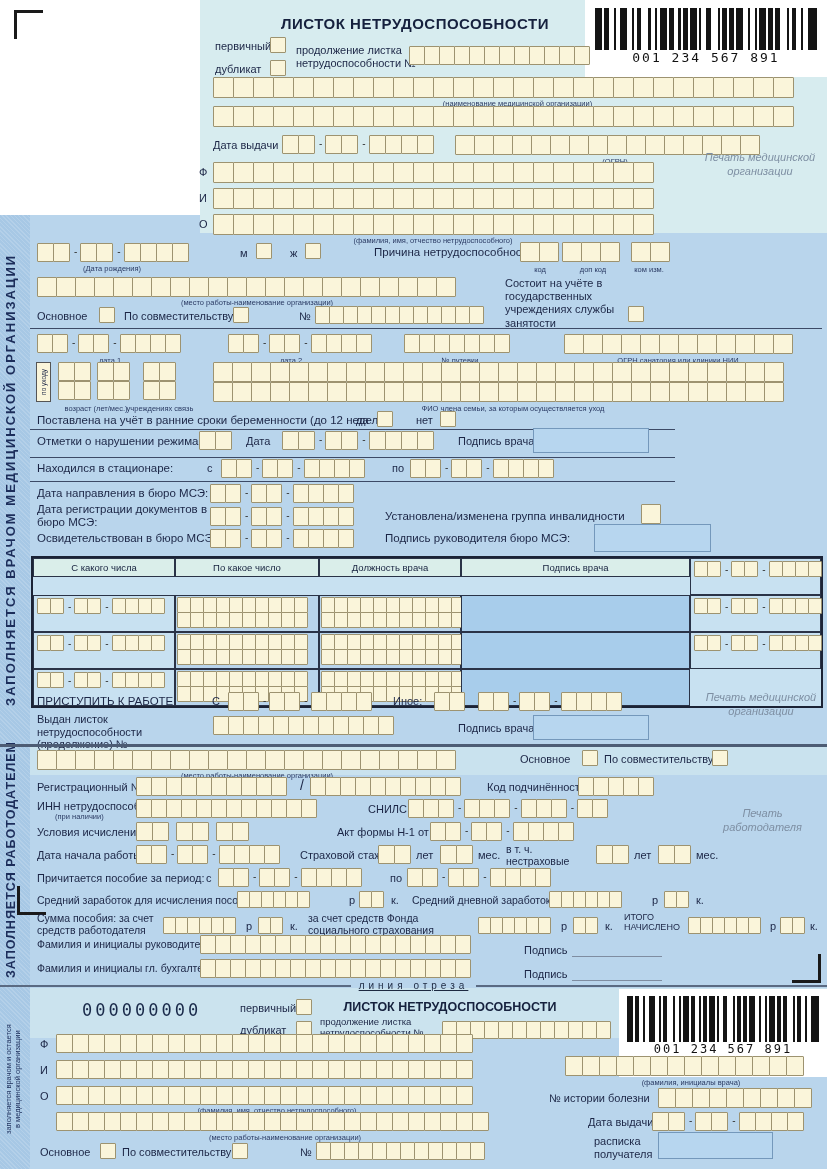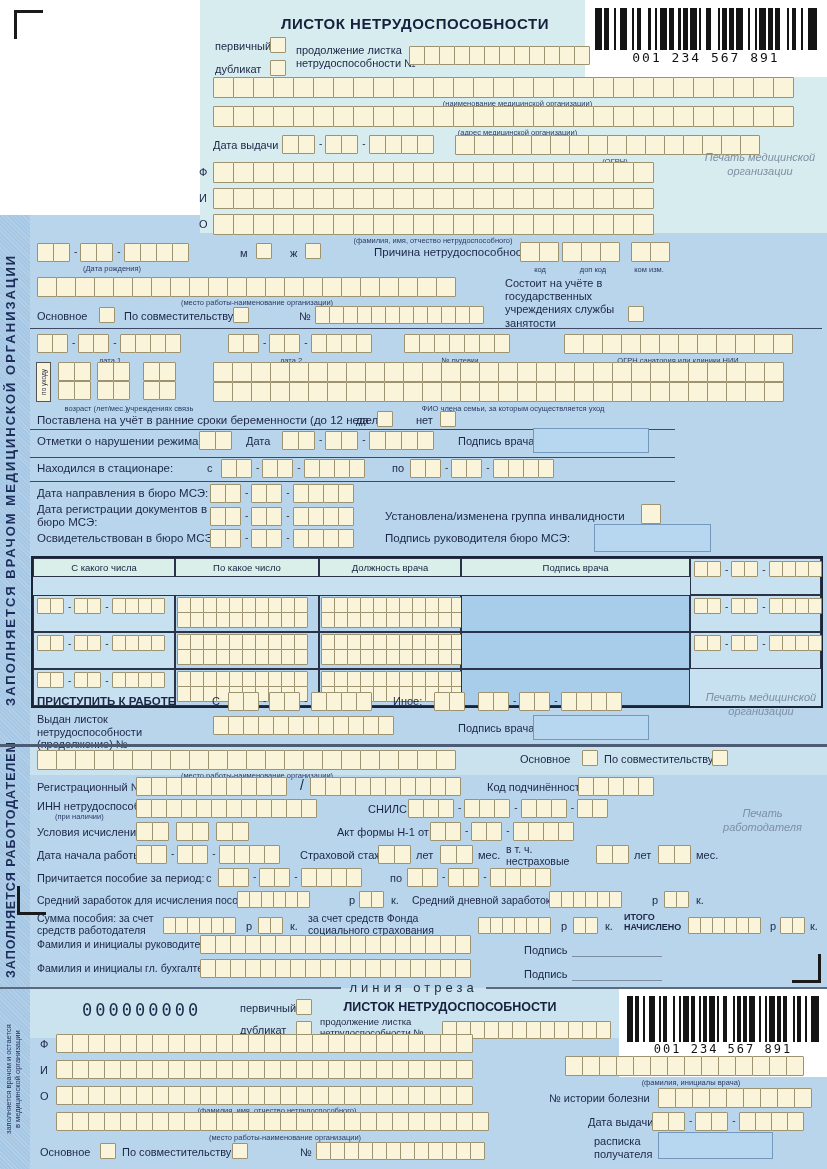--- a/index.html
+++ b/index.html
@@ -3,21 +3,21 @@
 <meta charset="utf-8">
 <style>
   html,body{margin:0;padding:0;background:#e8e8e8;}
   .page{position:relative;width:827px;height:1169px;margin:0 auto;background:#b9d5ec;
         font-family:"Liberation Sans", sans-serif;color:#1b2545;overflow:hidden;}
   .band{position:absolute;}
   .texture{background-image:repeating-linear-gradient(45deg, rgba(255,255,255,.08) 0 1px, transparent 1px 4px);}
   .row{position:absolute;display:flex;align-items:flex-start;white-space:nowrap;}
   .lbl{font-size:11px;line-height:1.15;color:#1b2545;}
   .lbl2{font-size:10.5px;line-height:1.15;color:#1b2545;}
-  .b{font-weight:bold;}
+  .b{font-weight:normal;}
   .hint{position:absolute;font-size:7.5px;color:#2a3a63;text-align:center;line-height:1.1;}
   .smallcap{position:absolute;font-size:7.5px;color:#2a3a63;text-align:center;}
   .it{position:absolute;font-style:italic;color:#7e8fa3;font-size:11px;text-align:center;line-height:1.3;}
   .cellrow{display:flex;align-items:flex-start;}
   .cg{display:flex;}
   .cell{background:#faf5da;border:1px solid #9d9370;margin-left:-1px;border-radius:1px;box-sizing:border-box;}
   .cg .cell:first-child{margin-left:0;}
   .dash{font-size:10px;color:#333;margin:4px 3px 0 4px;line-height:1;}
   .c21 .cell{width:21px;height:21px;}
   .c20 .cell{width:20px;height:20px;}
@@ -55,21 +55,21 @@
   .td{border:1px solid #2a3347;height:37px;box-sizing:border-box;position:relative;}
   .td.tdate{background:#c8e1f1;padding:2px 0 0 3px;}
   .td.tcells{background:#b9d5ec;padding:1px 0 0 1px;}
   .td.tsig{background:#a8cdeb;}
   .careBox{position:absolute;width:15px;height:40px;background:#faf5da;border:1px solid #555;
            display:flex;align-items:center;justify-content:center;box-sizing:border-box;}
   .careBox span{writing-mode:vertical-rl;transform:rotate(180deg);font-size:6.5px;color:#1b2545;}
   .signline{display:inline-block;width:90px;border-bottom:1px solid #7f8da1;height:12px;}
   .cutline{position:absolute;left:0;width:827px;display:flex;align-items:center;gap:8px;}
   .cl-line{flex:1;height:2px;background:#5a6a82;}
-  .cl-label{font-size:13px;letter-spacing:4px;color:#1d2941;white-space:nowrap;}
+  .cl-label{font-size:10px;letter-spacing:4px;color:#1d2941;white-space:nowrap;text-decoration:underline;}
   .serial{position:absolute;font-family:"DejaVu Sans Mono", monospace;font-size:17px;letter-spacing:3px;color:#1a2a4a;}
   .twoline{white-space:normal;}
 </style>
 </head>
 <body>
 
 <div class="page">
 
   <div class="band texture" style="left:200px;top:0;width:627px;height:233px;background:#d7ecef;"></div>
   <div class="band" style="left:30px;top:747px;width:797px;height:28px;background:rgba(215,236,240,.55);"></div>
@@ -245,21 +245,20 @@
         <span class="cell"></span>
         <span class="cell"></span>
         <span class="cell"></span>
         <span class="cell"></span>
         <span class="cell"></span>
         <span class="cell"></span>
         <span class="cell"></span>
         <span class="cell"></span>
       </span>
     </div>
-  <div class="hint" style="left:213px;top:129px;width:609px;">(адрес медицинской организации)</div>
 
   <div class="row" style="left:213px;top:139px;">
       <span class="lbl">Дата выдачи</span>
     </div>
   <div class="row cellrow c17" style="left:282px;top:135px;">
       <span class="cg">
         <span class="cell"></span>
         <span class="cell"></span>
       </span>
       <span class="dash">-</span>

